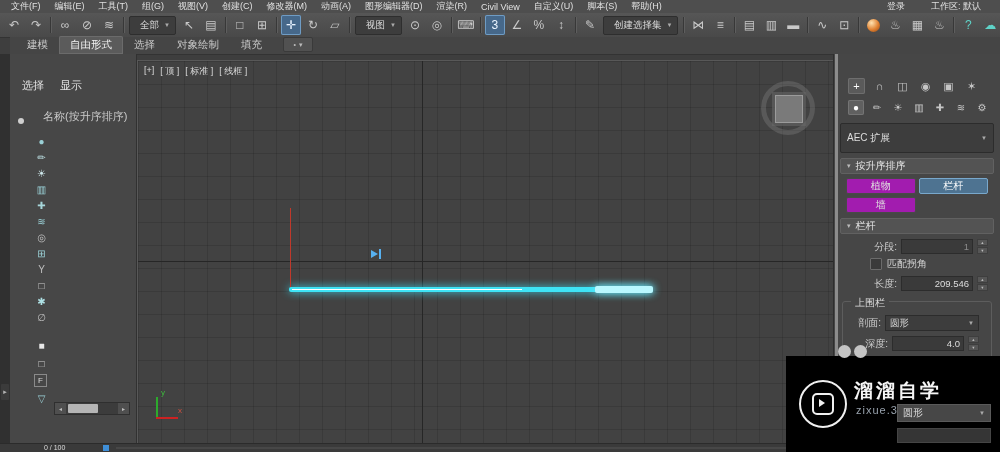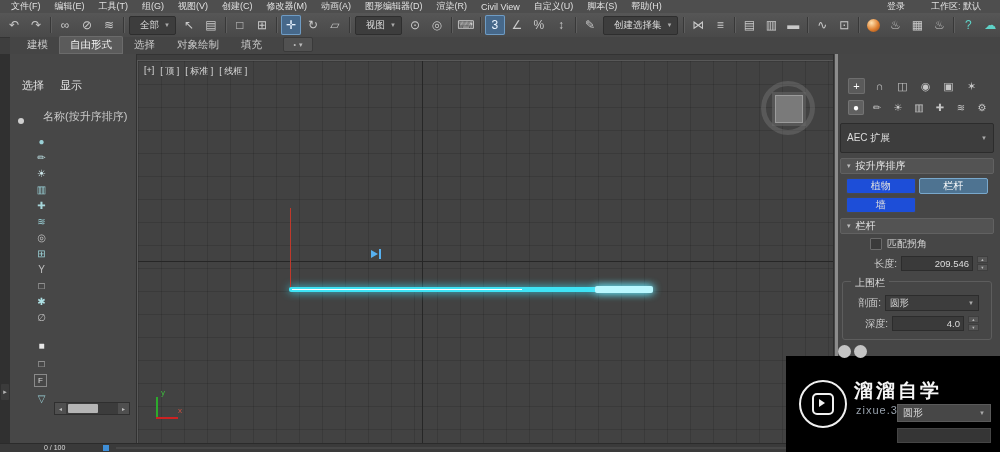--- a/index.html
+++ b/index.html
@@ -95,21 +95,21 @@
   .ccat.active{background:#606060;box-shadow:inset 0 0 0 1px #747474;color:#fff}
   .cmd-drop{margin:8px 6px 0;height:16px;background:#3d3d3d;border:1px solid #2c2c2c;border-radius:2px;
             display:flex;align-items:center;justify-content:space-between;padding:6px 6px;font-size:10px;color:#ddd}
   .rollout{margin:5px 6px 0;height:14px;background:#535353;border:1px solid #616161;border-radius:2px;
            display:flex;align-items:center;gap:5px;padding:0 6px;font-size:10px;color:#e6e6e6}
   .arr{font-size:7px;color:#bbb}
   .chkrow{display:flex;align-items:center;gap:5px;margin:3px 0 0 34px;font-size:10px;color:#d0d0d0}
   .chkrow.c2{margin-left:36px;margin-top:3px}
   .chk{width:10px;height:10px;background:#3a3a3a;border:1px solid #6b6b6b;border-radius:1px;flex:none}
   .objbtns{display:grid;grid-template-columns:1fr 1fr;gap:3px;margin:4px 12px 0}
-  .pbtn{height:14px;background:#1d4ed8;border:1px solid #494949;border-radius:2px;font-size:10px;color:#e0e0e0;
+  .pbtn{height:14px;background:#a21caf;border:1px solid #494949;border-radius:2px;font-size:10px;color:#e0e0e0;
         display:flex;align-items:center;justify-content:center}
   .pbtn.active{background:#4e7391;border-color:#79a8cc;color:#fff}
   .widebtn{margin:5px 14px 0;height:14px;background:#585858;border:1px solid #494949;border-radius:2px;font-size:10px;
            color:#e0e0e0;display:flex;align-items:center;justify-content:center}
   .sprow{display:flex;align-items:center;justify-content:flex-end;gap:4px;margin:5px 12px 0 0;font-size:10px;color:#cfcfcf}
   .spfield{width:64px;height:13px;background:#3a3a3a;border:1px solid #2c2c2c;color:#ddd;font-size:9.5px;
            display:flex;align-items:center;justify-content:flex-end;padding:0 3px}
   .spfield.dim{color:#8a8a8a}
   .spinner{display:flex;flex-direction:column;gap:1px}
   .spinner b{width:9px;height:5px;background:#565656;border:1px solid #3e3e3e;font-size:4.5px;color:#bbb;
@@ -499,20 +499,28 @@
       <span>按升序排序</span>
     </div>
     <div class="objbtns">
       <div class="repeat">
         
       <span class="pbtn">植物</span><span class="pbtn active">栏杆</span><span class="pbtn">墙</span></div>
     </div>
     <div class="rollout">
       <span class="arr">▾</span>
       <span>栏杆</span>
+    </div>
+    <div class="sprow">
+      <span>分段:</span>
+      <span class="spfield dim">1</span>
+      <span class="spinner">
+          <b>▴</b>
+          <b>▾</b>
+        </span>
     </div>
     <div class="chkrow c2">
       <span class="chk"></span>
       <span>匹配拐角</span>
     </div>
     <div class="sprow">
       <span>长度:</span>
       <span class="spfield">209.546</span>
       <span class="spinner">
           <b>▴</b>

